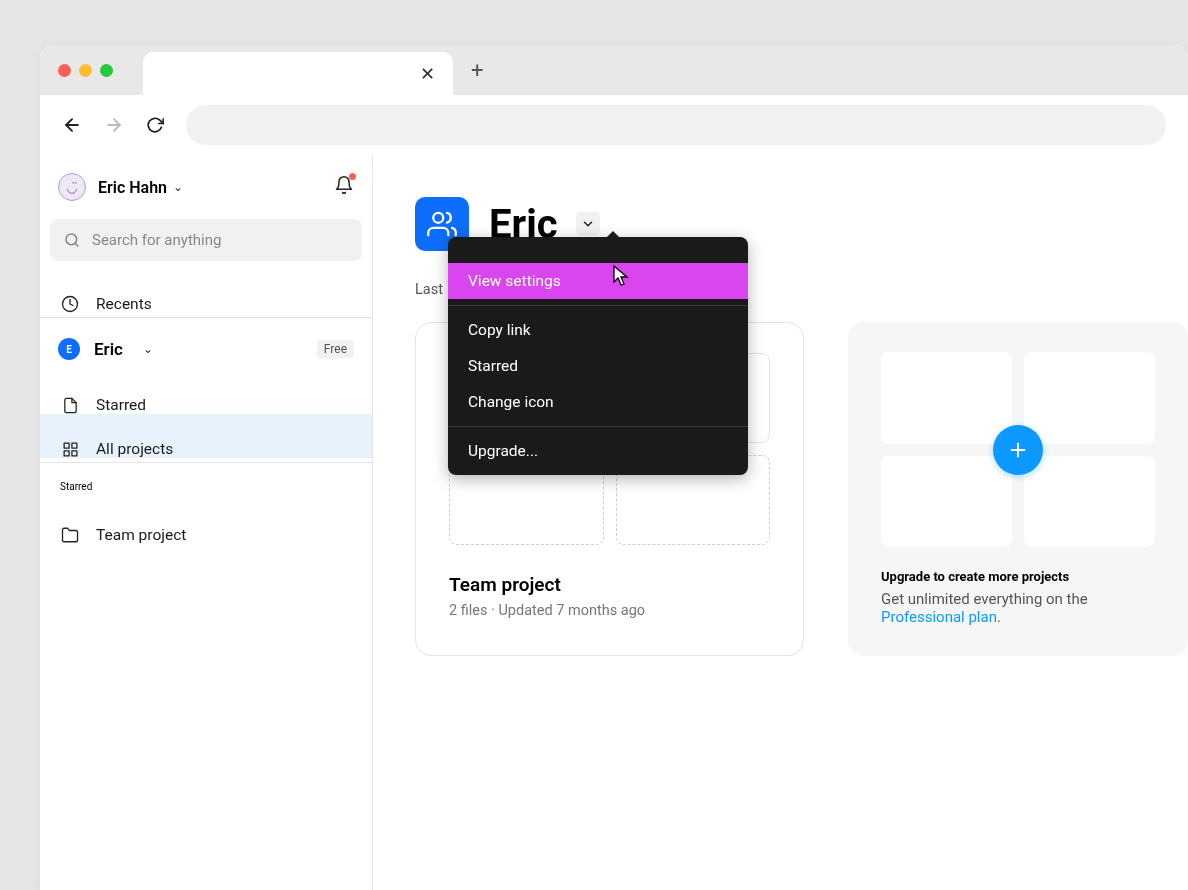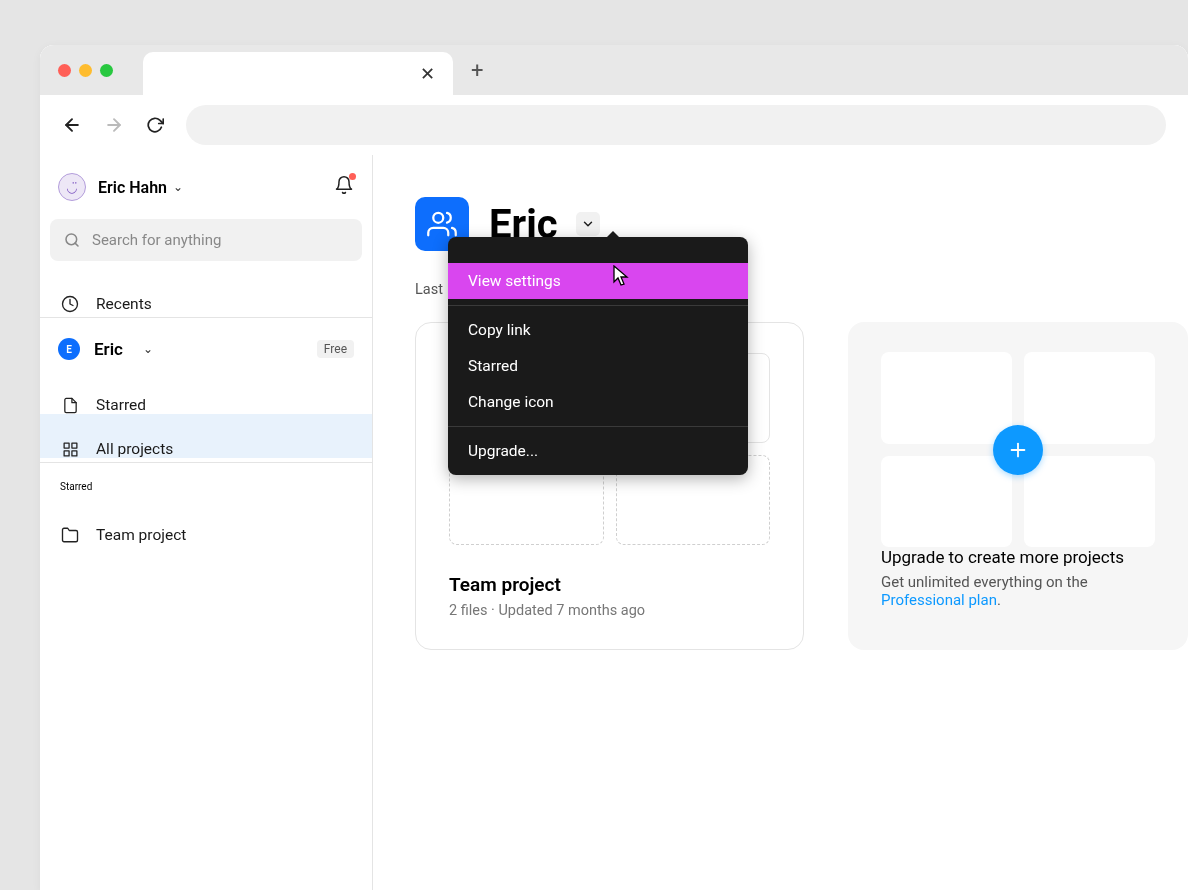--- a/index.html
+++ b/index.html
@@ -318,22 +318,23 @@
       transform: translate(-50%, -50%);
       width: 50px; height: 50px;
       border-radius: 50%;
       background: #0d99ff;
       box-shadow: 0 2px 6px rgba(13,153,255,0.35);
       display: flex;
       align-items: center;
       justify-content: center;
     }
     .upgrade-title {
-      font-size: 17px;
-      font-weight: 400;
+      font-size: 13px;
+      font-weight: 700;
+      margin-top: 22px;
       white-space: nowrap;
     }
     .upgrade-sub {
       font-size: 15px;
       color: #555;
       margin-top: 6px;
     }
     .upgrade-link {
       color: #0d99ff;
       font-size: 15px;

